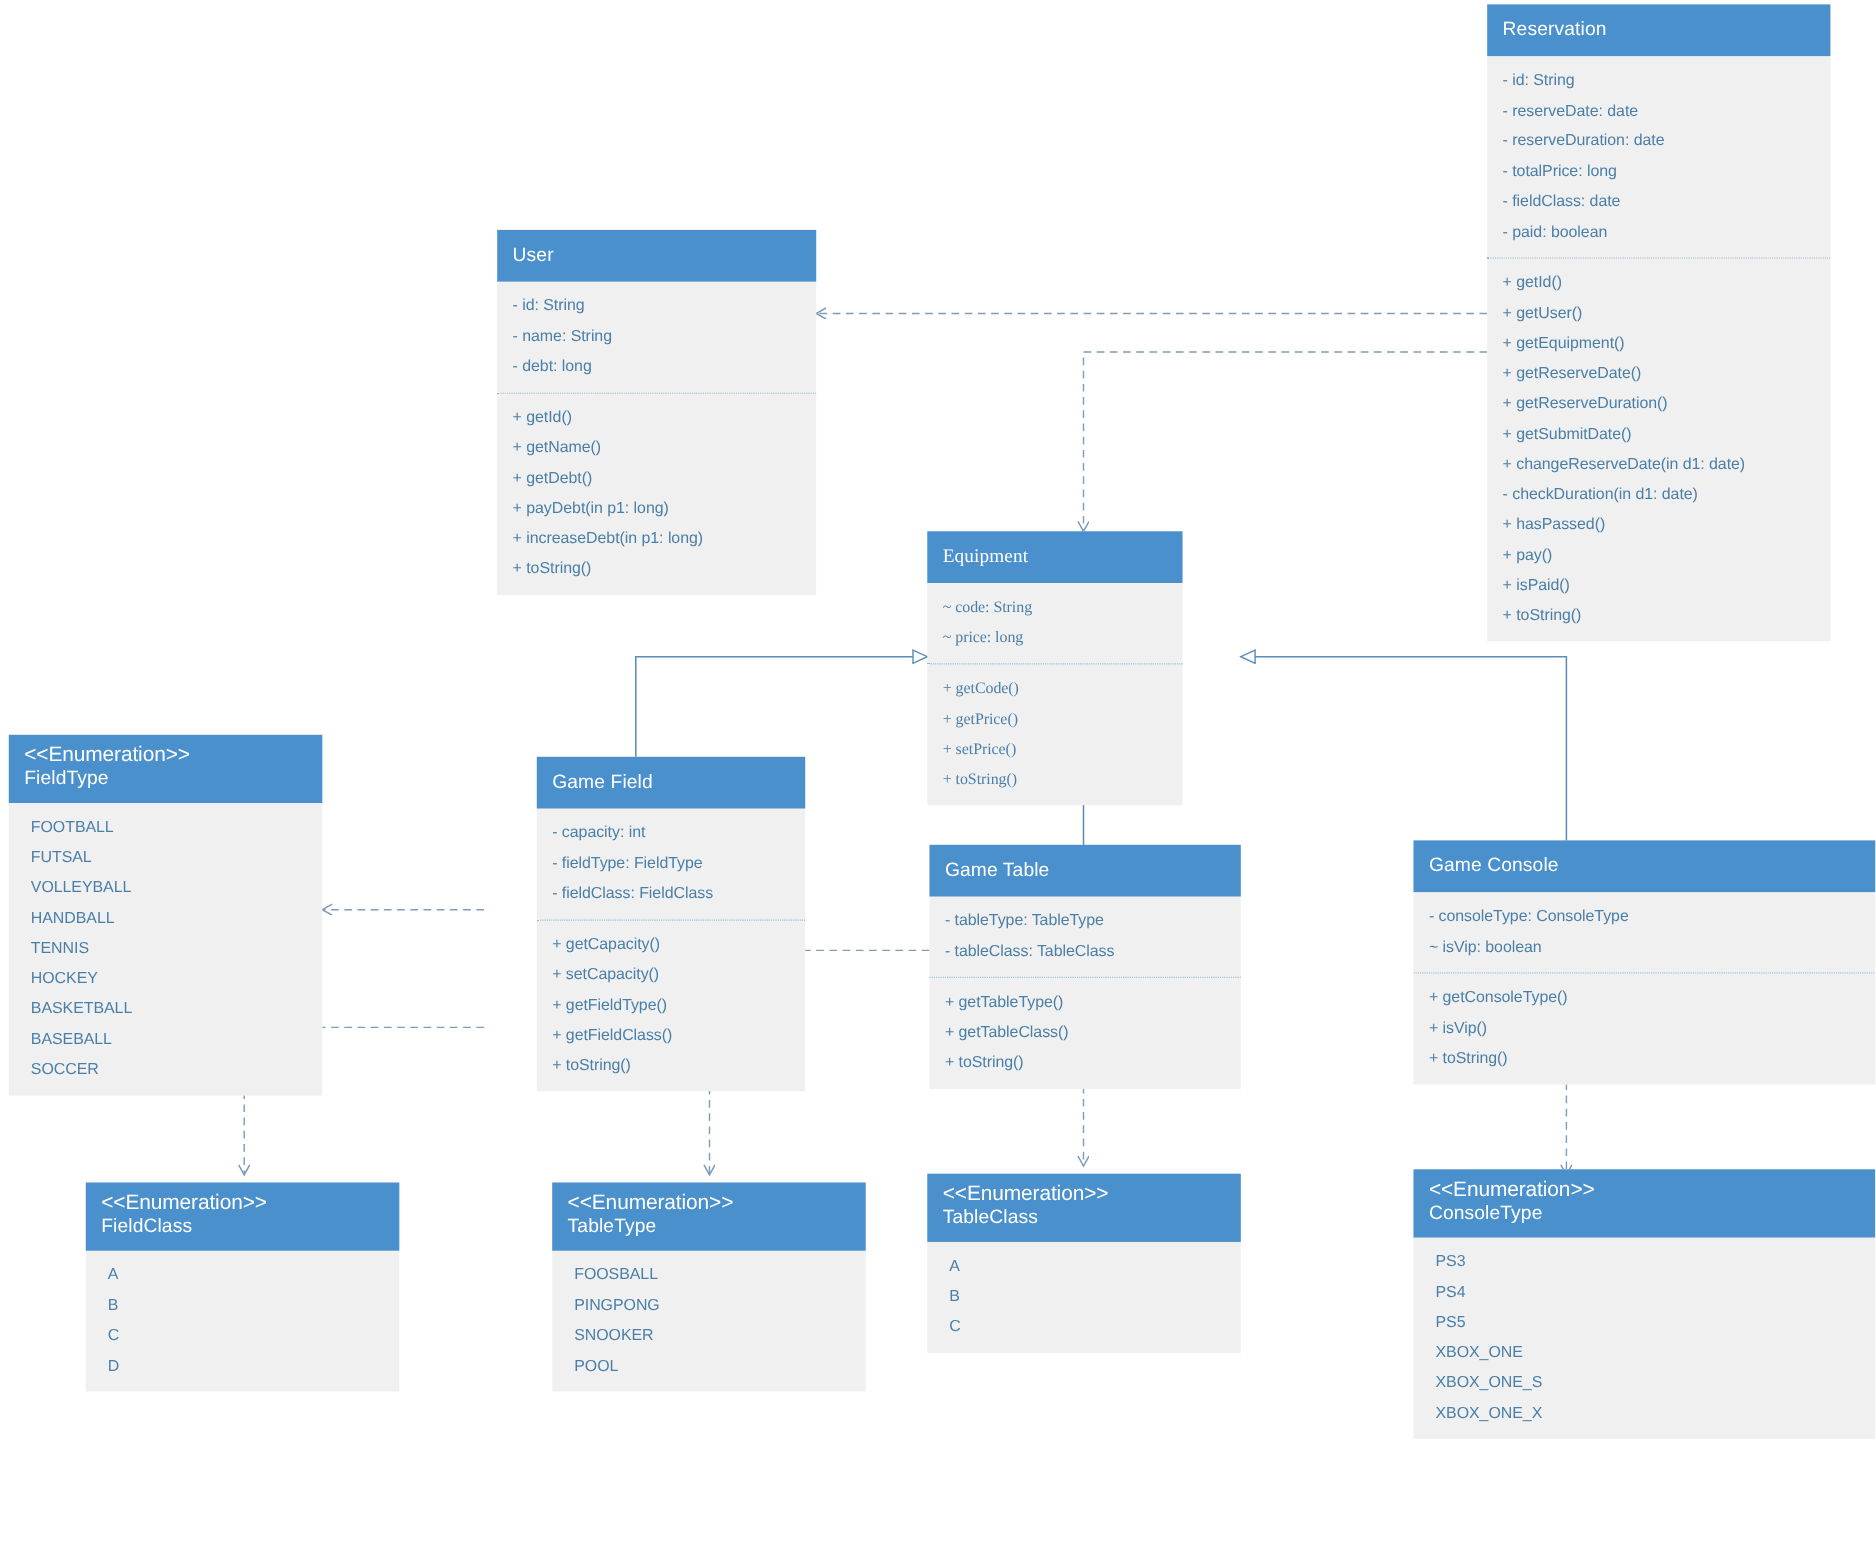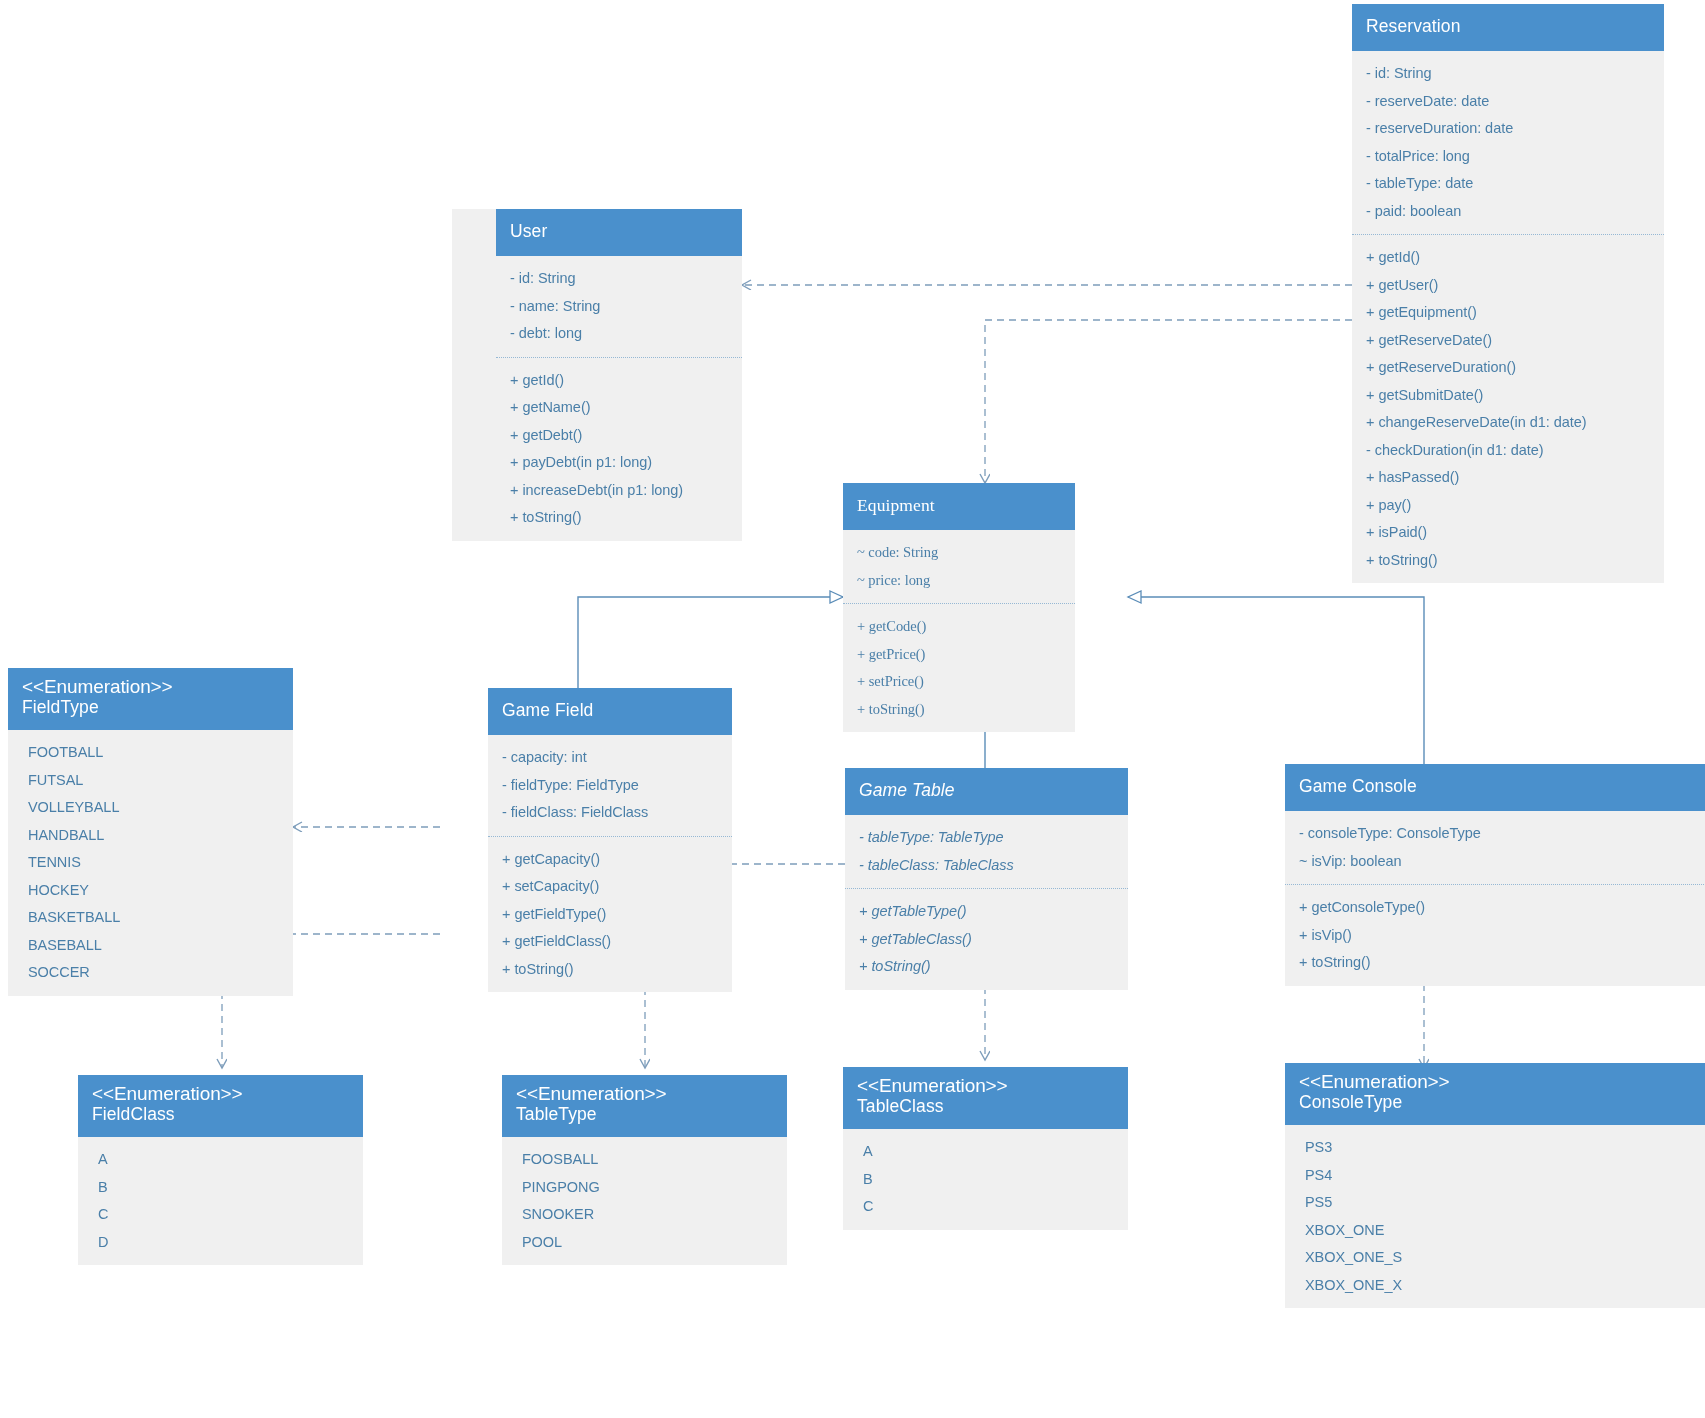--- a/index.html
+++ b/index.html
@@ -109,40 +109,40 @@
 
   <div class="uml-box" style="left:1352px; top:4px; width:312px;">
     <div class="uml-header single">
       <span class="uml-title">Reservation</span>
     </div>
     <div class="uml-section">
       <div class="uml-line">- id: String</div>
       <div class="uml-line">- reserveDate: date</div>
       <div class="uml-line">- reserveDuration: date</div>
       <div class="uml-line">- totalPrice: long</div>
-      <div class="uml-line">- tableType: date</div>
+      <div class="uml-line">- fieldClass: date</div>
       <div class="uml-line">- paid: boolean</div>
     </div>
     <div class="uml-section compartment-split">
       <div class="uml-line">+ getId()</div>
       <div class="uml-line">+ getUser()</div>
       <div class="uml-line">+ getEquipment()</div>
       <div class="uml-line">+ getReserveDate()</div>
       <div class="uml-line">+ getReserveDuration()</div>
       <div class="uml-line">+ getSubmitDate()</div>
       <div class="uml-line">+ changeReserveDate(in d1: date)</div>
       <div class="uml-line">- checkDuration(in d1: date)</div>
       <div class="uml-line">+ hasPassed()</div>
       <div class="uml-line">+ pay()</div>
       <div class="uml-line">+ isPaid()</div>
       <div class="uml-line">+ toString()</div>
     </div>
   </div>
 
-  <div class="uml-box" style="left:452px; top:209px; width:290px;padding-left:44px;">
+  <div class="uml-box" style="left:452px; top:209px; width:290px;">
     <div class="uml-header single">
       <span class="uml-title">User</span>
     </div>
     <div class="uml-section">
       <div class="uml-line">- id: String</div>
       <div class="uml-line">- name: String</div>
       <div class="uml-line">- debt: long</div>
     </div>
     <div class="uml-section compartment-split">
       <div class="uml-line">+ getId()</div>
@@ -199,21 +199,21 @@
     </div>
     <div class="uml-section compartment-split">
       <div class="uml-line">+ getCapacity()</div>
       <div class="uml-line">+ setCapacity()</div>
       <div class="uml-line">+ getFieldType()</div>
       <div class="uml-line">+ getFieldClass()</div>
       <div class="uml-line">+ toString()</div>
     </div>
   </div>
 
-  <div class="uml-box" style="left:845px; top:768px; width:283px;font-style:italic;">
+  <div class="uml-box" style="left:845px; top:768px; width:283px;">
     <div class="uml-header single">
       <span class="uml-title">Game Table</span>
     </div>
     <div class="uml-section">
       <div class="uml-line">- tableType: TableType</div>
       <div class="uml-line">- tableClass: TableClass</div>
     </div>
     <div class="uml-section compartment-split">
       <div class="uml-line">+ getTableType()</div>
       <div class="uml-line">+ getTableClass()</div>

